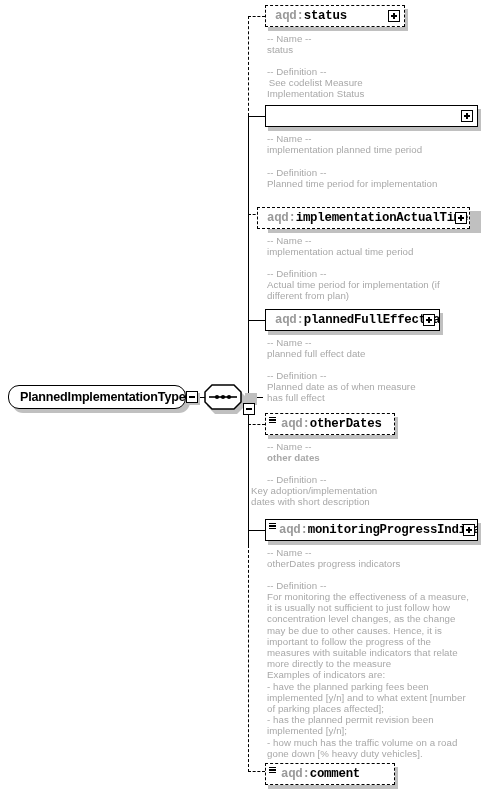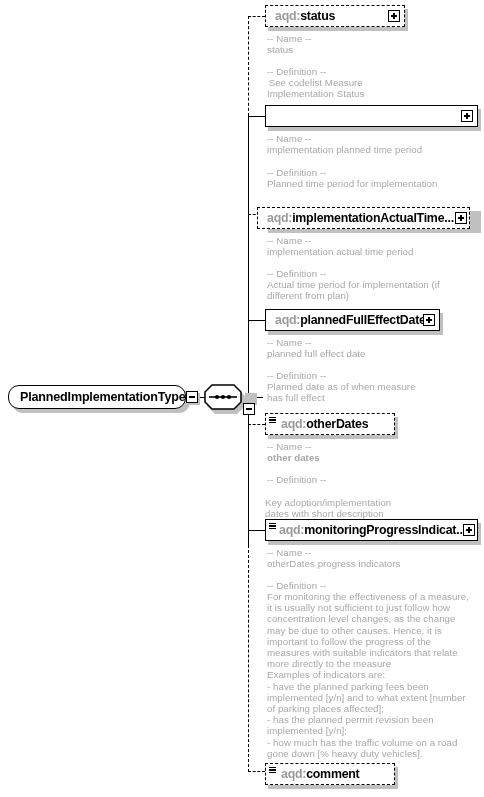--- a/index.html
+++ b/index.html
@@ -125,20 +125,21 @@
   }
 
   
   .el-box {
     box-sizing: border-box;
     background: #ffffff;
     display: flex;
     align-items: center;
     z-index: 4;
     height: 22px;
+    font-family: Liberation Mono, monospace;
   }
   .el-box.required { border: 1.5px solid #000; }
   .el-box.optional { border: 1.4px dashed #000; }
 
   .el-shadow {
     background: #c0c0c0;
     height: 22px;
     z-index: 2;
   }
 
@@ -295,21 +296,21 @@
       <i></i>
       <i></i>
     </span>
   <span class="el-label">
     <span class="el-prefix">aqd:</span><span class="el-name">otherDates</span>
   </span>
 </div>
 <div class="annot" style="left:267px; top:441px;">-- Name --</div>
 <div class="annot" style="left:267px; top:452px;font-weight:bold;">other dates</div>
 <div class="annot" style="left:267px; top:474px;">-- Definition --</div>
-<div class="annot" style="left:265px; top:485px;margin-top:12px;">Key adoption/implementation
+<div class="annot" style="left:251px; top:485px;">Key adoption/implementation
 dates with short description</div>
 
 <div class="abs el-shadow" style="left:268px; top:523px; width:213px;"></div>
 <div class="abs el-box required" style="left:265px; top:519px; width:213px; padding-left:13px;">
   <span class="stack-icon">
       <i></i>
       <i></i>
       <i></i>
     </span>
   <span class="el-label">

